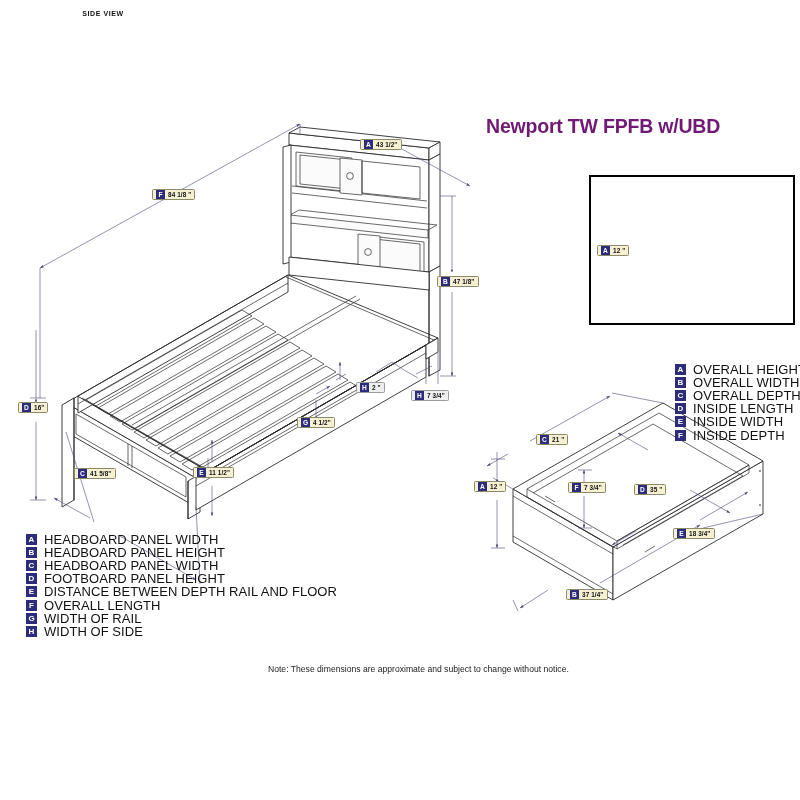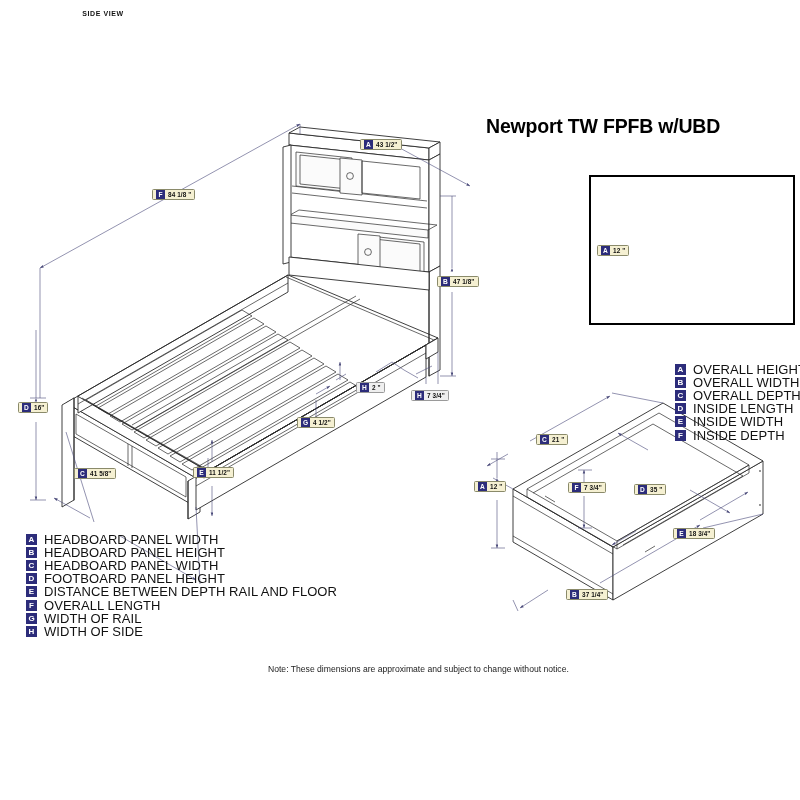--- a/index.html
+++ b/index.html
@@ -1,21 +1,21 @@
 <!DOCTYPE html>
 <html><head>
 <meta charset="utf-8">
 <style>
   html,body{margin:0;padding:0;}
   body{width:800px;height:800px;background:#ffffff;font-family:"Liberation Sans",sans-serif;position:relative;overflow:hidden;}
   #sheet{position:absolute;left:0;top:0;width:800px;height:800px;}
   .abs{position:absolute;}
 
   
-  #title{left:486px;top:115px;font-size:19.5px;font-weight:bold;color:#000000;letter-spacing:-0.2px;white-space:nowrap;}
+  #title{left:486px;top:115px;font-size:19.5px;font-weight:bold;color:#701a75;letter-spacing:-0.2px;white-space:nowrap;}
 
   
   #sideview-box{left:589px;top:175px;width:206px;height:150px;border:2px solid #000;background:#fff;box-sizing:border-box;}
   #sideview-label{left:0;top:10px;width:206px;text-align:center;font-size:7px;font-weight:bold;color:#111;letter-spacing:0.6px;}
 
   
   .legend{font-size:0px;}
   .legend-row{display:flex;align-items:center;height:13.1px;}
   .tag{width:11px;height:11px;min-width:11px;background:#2c2c7a;color:#fff;font-size:8px;font-weight:bold;
        display:flex;align-items:center;justify-content:center;font-family:"Liberation Sans",sans-serif;}

